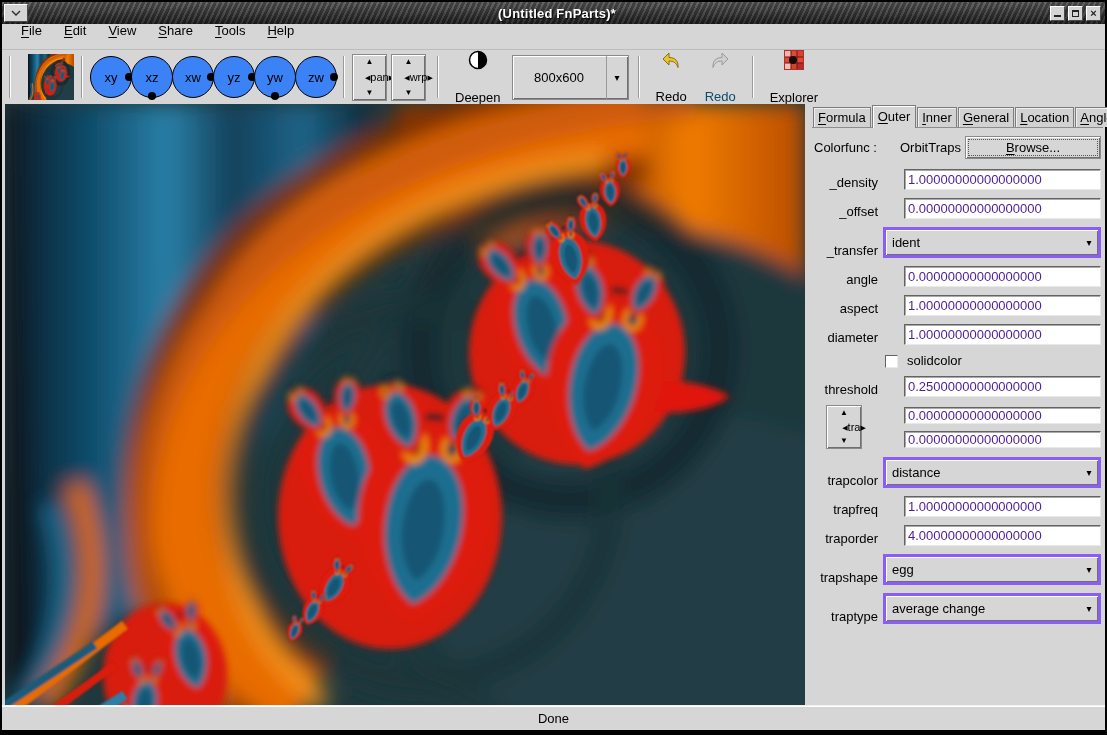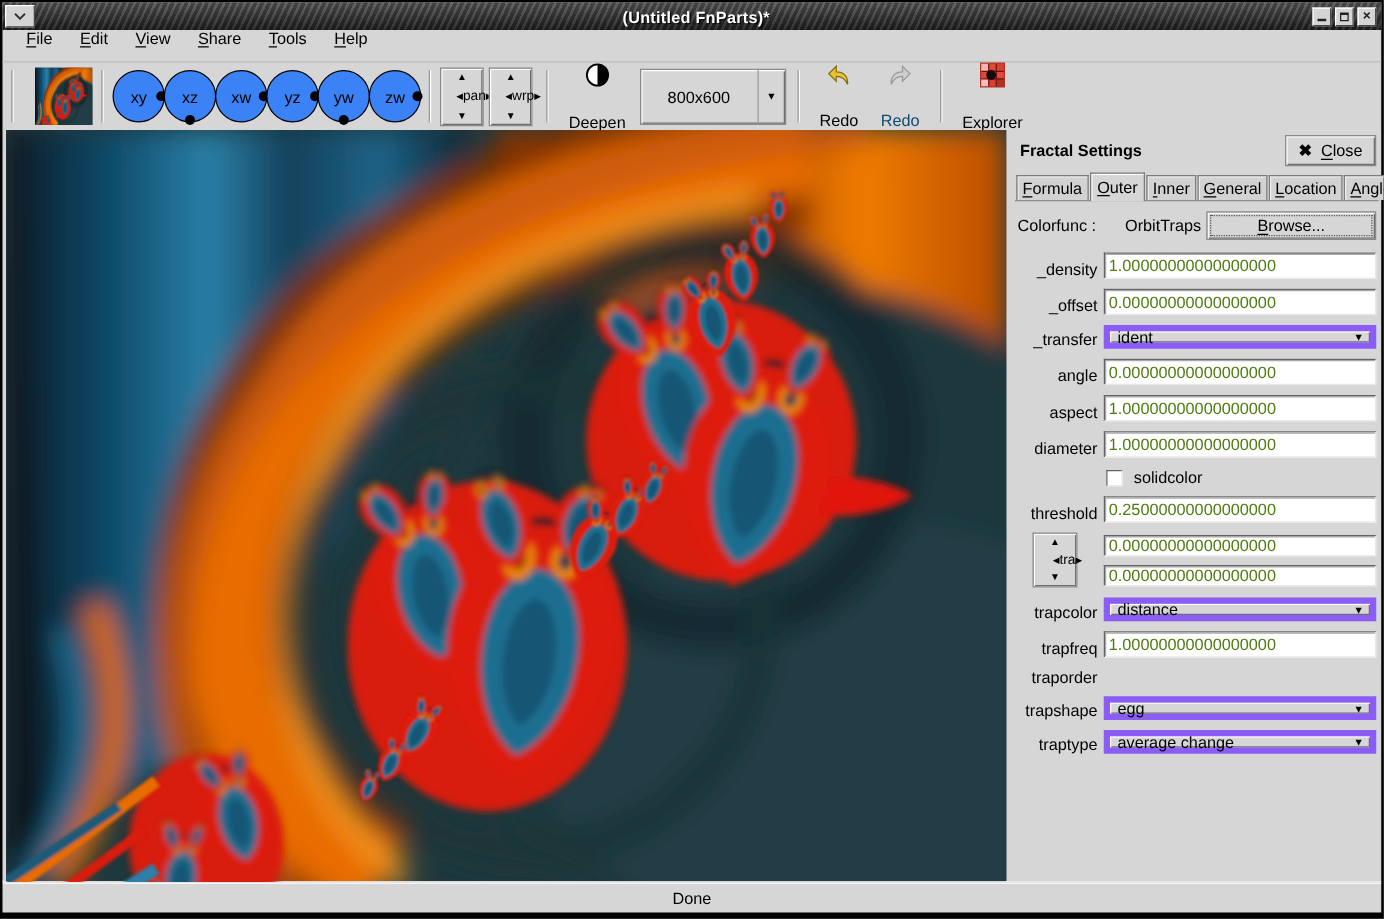--- a/index.html
+++ b/index.html
@@ -71,22 +71,22 @@
   .close-x{font-weight:bold;}
   .tabs{display:flex;align-items:flex-end;padding-left:1px;height:23px;}
   .tab{border:1px solid #7d7d7d;border-bottom:none;background:#d2d2d2;
     box-shadow:inset 1px 1px 0 #efefef;padding:2px 4px 2px 4px;margin-right:1px;white-space:nowrap;}
   .tab.active{background:#d6d6d6;box-shadow:inset 1px 1px 0 #fff;padding:3px 5px 4px 5px;position:relative;top:1px;}
   .s-body{border-top:1px solid #8d8d8d;padding:8px 2px 0 2px;display:flex;flex-direction:column;gap:8px;}
   .row{display:flex;align-items:flex-end;gap:5px;}
   .row .lbl{width:64px;flex:none;text-align:right;white-space:nowrap;}
   .entry{flex:1;height:21px;background:#fff;border:1px solid #636363;
     border-right-color:#e9e9e9;border-bottom-color:#e9e9e9;box-shadow:inset 1px 1px 0 #a9a9a9;
-    font:13px "Liberation Sans",sans-serif;padding:0 3px;outline:none;color:#4d7c0f;min-width:0;}
-  .gcombo{flex:1;height:19px;background:#d6d6d6;border:5px solid #8b5cf6;
+    font:13px "Liberation Sans",sans-serif;padding:0 3px;outline:none;color:#4c1d95;min-width:0;margin-left:21px;}
+  .gcombo{flex:1;height:31px;background:#d6d6d6;border:3px solid #8b5cf6;
     box-shadow:inset 1px 1px 0 #fff,inset -1px -1px 0 #6f6f6f;display:flex;align-items:center;}
   .gcombo .val{flex:1;padding-left:6px;}
   .gcombo .dn{width:18px;text-align:center;font-size:10px;}
   .cfrow{display:flex;align-items:center;gap:4px;margin-bottom:2px;}
   .cf-label{width:82px;}
   .cf-value{flex:1;}
   .browse-btn{width:136px;padding:3px 0;text-align:center;outline:1px dotted #555;outline-offset:-4px;}
   .chk{width:13px;height:13px;background:#fff;border:1px solid #636363;
     border-right-color:#e9e9e9;border-bottom-color:#e9e9e9;margin:0 4px 0 2px;appearance:none;}
   .tra-row{display:flex;align-items:center;gap:5px;}
@@ -335,27 +335,20 @@
       </div>
     </div>
 
     <div class="fractal">
       <svg width="800" height="601" viewBox="0 0 800 600" preserveAspectRatio="none">
           <use href="#scene"></use>
         </svg>
     </div>
 
     <div class="settings">
-      <div class="s-header">
-        <span class="s-title">Fractal Settings</span>
-        <div class="btn close-btn">
-          <span class="close-x">✖</span>
-          <span><u>C</u>lose</span>
-        </div>
-      </div>
 
       <div class="tabs">
         <span class="tab"><u>F</u>ormula</span>
         <span class="tab active"><u>O</u>uter</span>
         <span class="tab"><u>I</u>nner</span>
         <span class="tab"><u>G</u>eneral</span>
         <span class="tab"><u>L</u>ocation</span>
         <span class="tab"><u>A</u>ngles</span>
       </div>
 
@@ -427,20 +420,21 @@
             <span class="val">distance</span>
             <span class="dn">▾</span>
           </div>
         </div>
         <div class="row">
           <span class="lbl">trapfreq</span>
           <input class="entry" value="1.00000000000000000" style="">
         </div>
         <div class="row">
           <span class="lbl">traporder</span>
+          <input class="entry" value="4.00000000000000000" style="">
         </div>
         <div class="row">
           <span class="lbl">trapshape</span>
           <div class="gcombo">
             <span class="val">egg</span>
             <span class="dn">▾</span>
           </div>
         </div>
         <div class="row">
           <span class="lbl">traptype</span>

